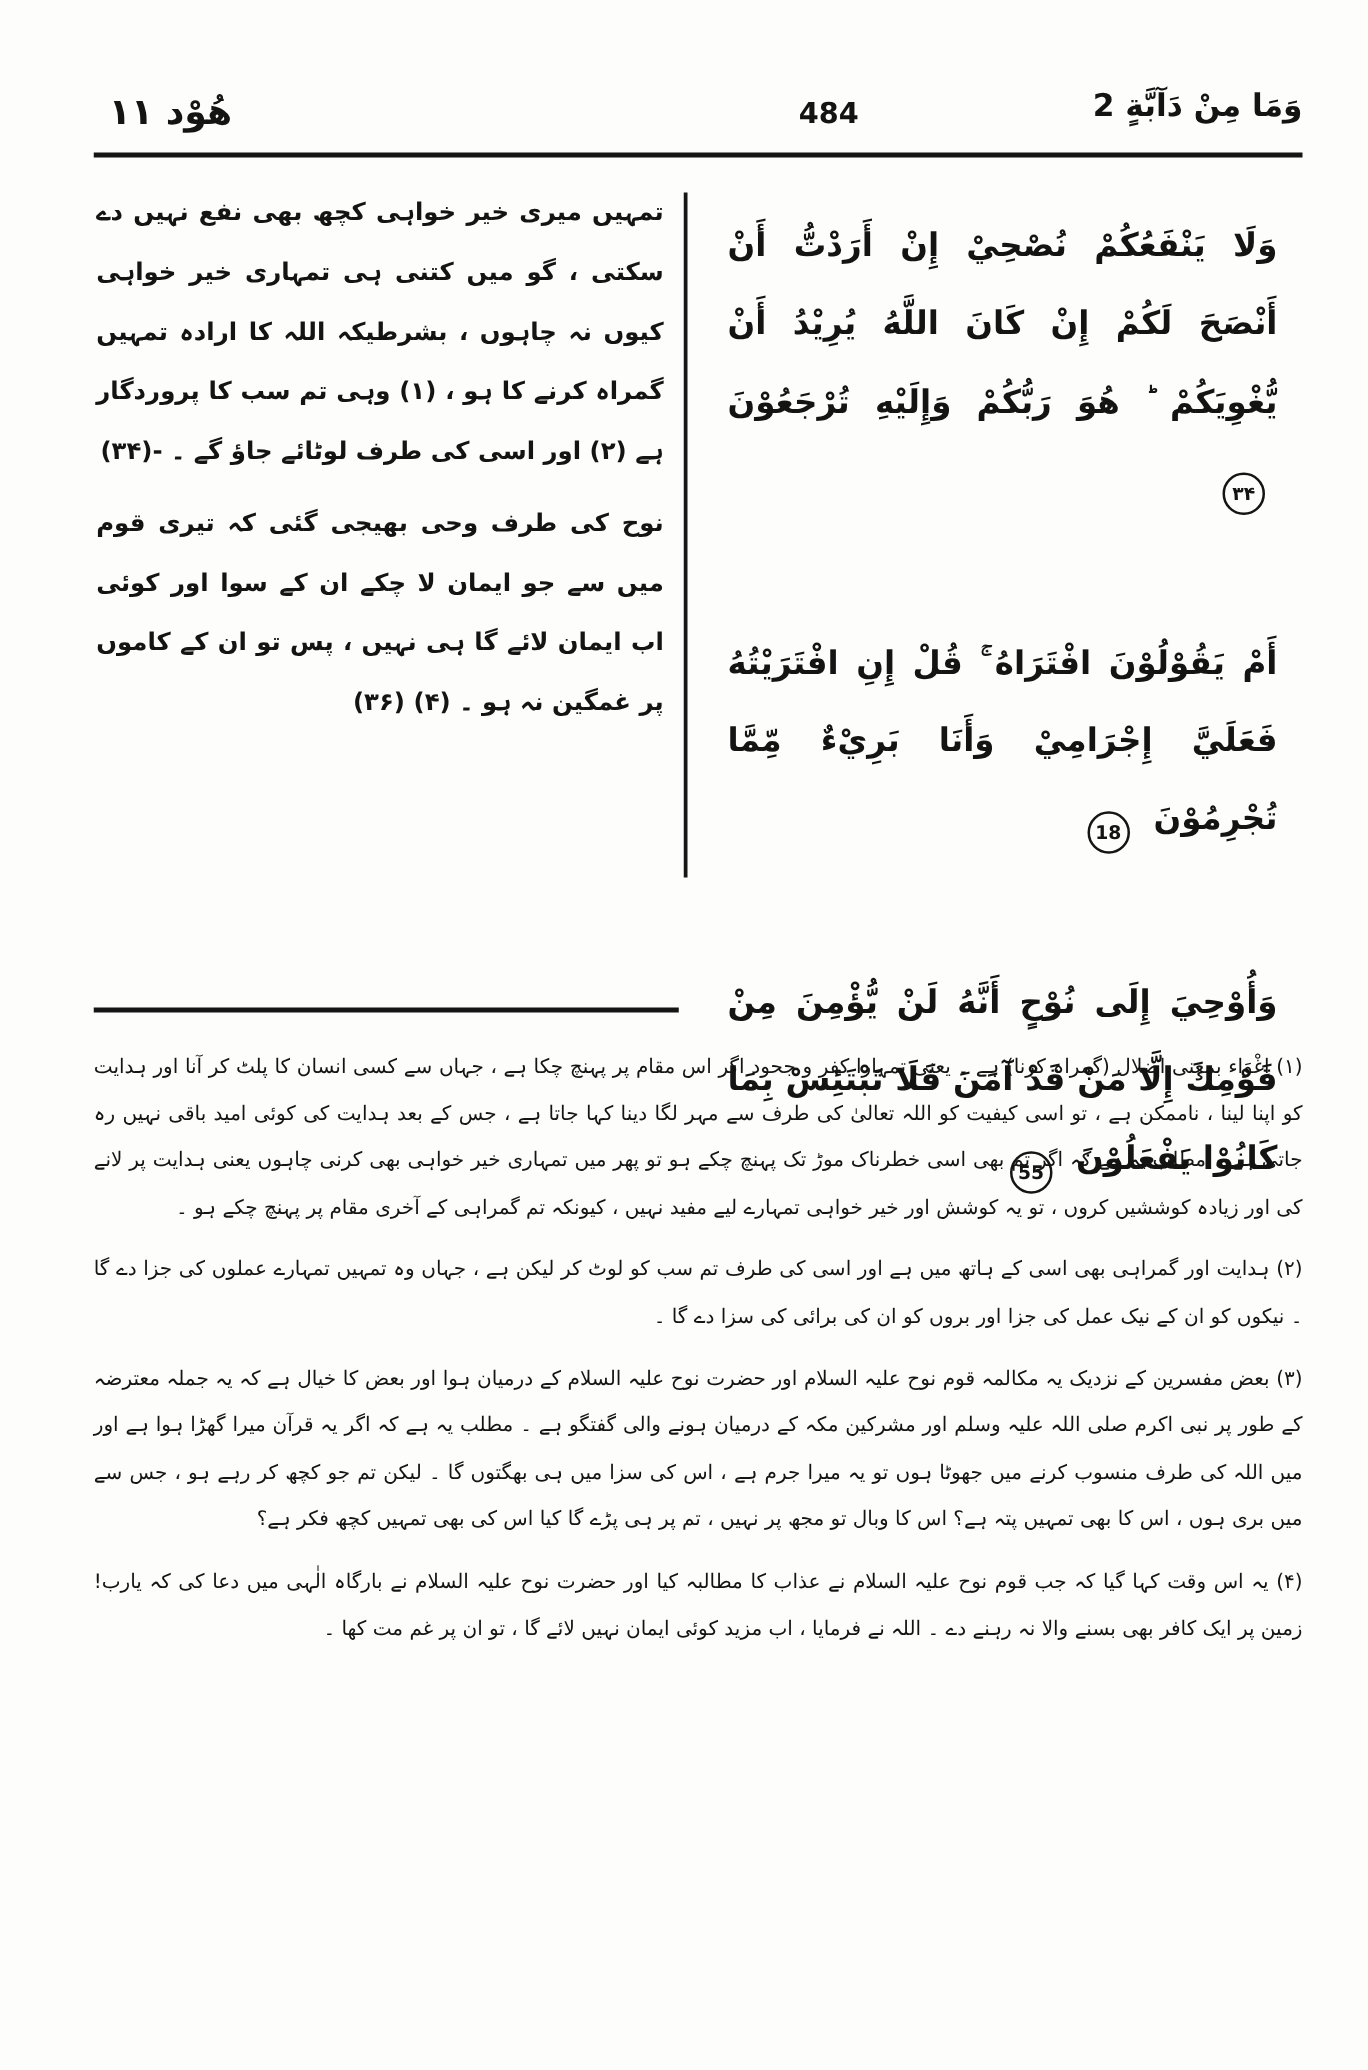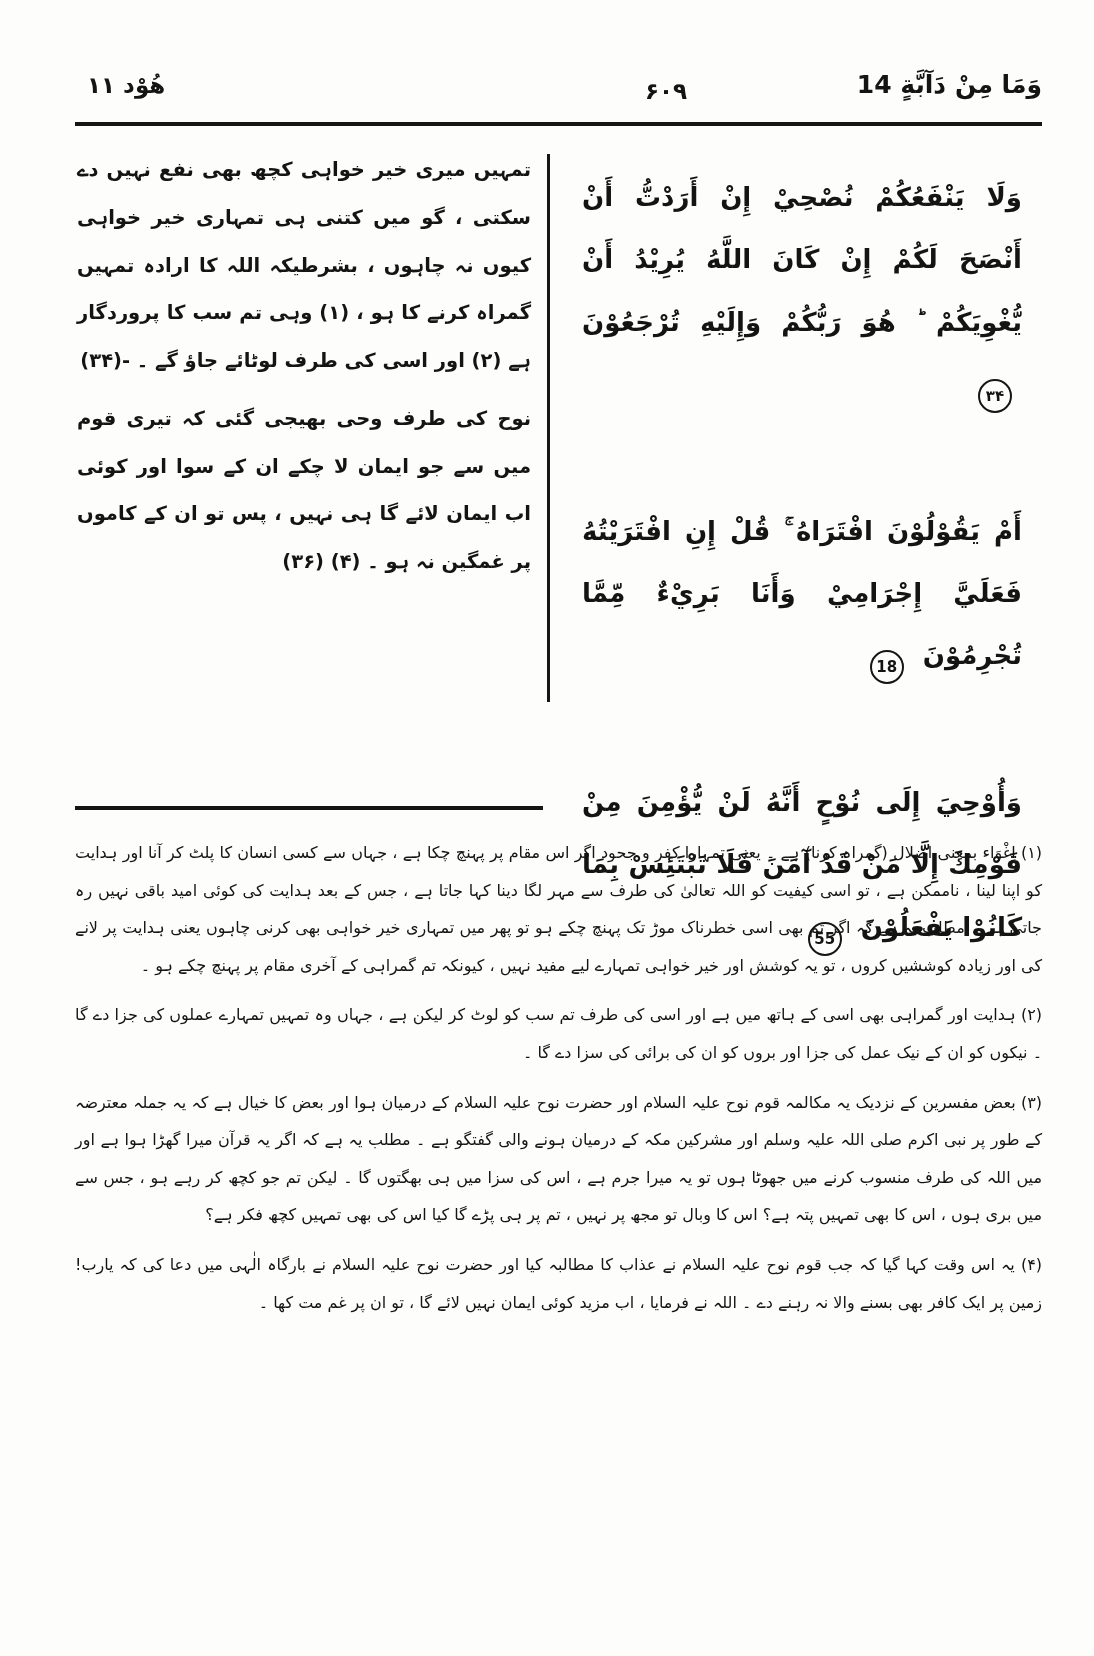--- a/index.html
+++ b/index.html
@@ -25,21 +25,21 @@
   .header .juz-title {
     position: absolute; right: 0; top: 0;
     font-size: 25px; font-weight: bold;
   }
   .header .page-number {
     position: absolute; right: 355px; top: 8px;
     font-size: 23px; font-weight: bold;
   }
   .header .surah-title {
     position: absolute; left: 12px; top: 2px;
-    font-size: 23px; font-weight: bold;
+    font-size: 29px; font-weight: bold;
   }
   .header-rule {
     position: absolute; top: 122px; left: 75px; width: 967px; height: 4px;
     background: #151515;
   }
 
   
   .main {
     position: absolute; top: 140px; left: 75px; width: 967px; height: 600px;
     direction: rtl;
@@ -103,22 +103,22 @@
     direction: rtl;
   }
   .footnote .fn-marker { letter-spacing: 1px; }
 </style>
 </head>
 <body>
 
 <div class="page">
 
   <div class="header">
-    <div class="juz-title">وَمَا مِنْ دَآبَّةٍ 14</div>
-    <div class="page-number">۶۰۹</div>
+    <div class="juz-title">وَمَا مِنْ دَآبَّةٍ 2</div>
+    <div class="page-number">484</div>
     <div class="surah-title">هُوْد ۱۱</div>
   </div>
   <div class="header-rule"></div>
 
   <div class="main">
 
     <section class="arabic-col">
 
         <p class="verse">
           <span class="verse-text">وَلَا يَنْفَعُكُمْ نُصْحِيْ إِنْ أَرَدْتُّ أَنْ أَنْصَحَ لَكُمْ إِنْ كَانَ اللَّهُ يُرِيْدُ أَنْ يُّغْوِيَكُمْ ؕ هُوَ رَبُّكُمْ وَإِلَيْهِ تُرْجَعُوْنَ</span>

